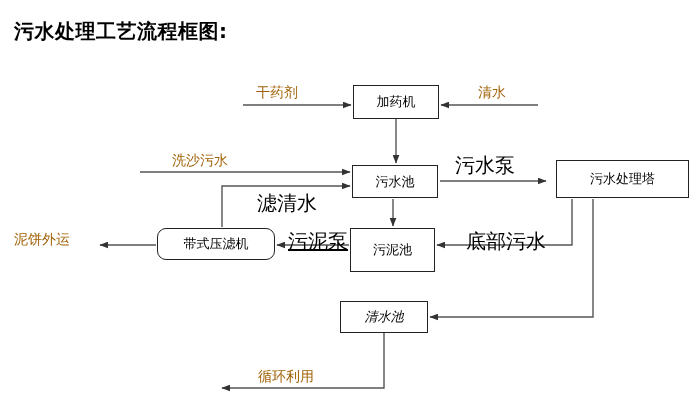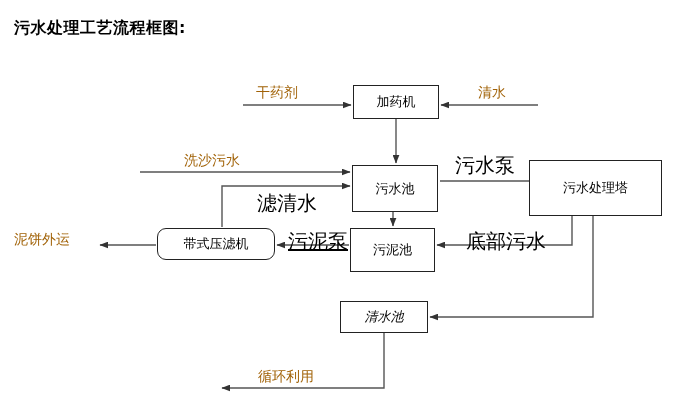--- a/index.html
+++ b/index.html
@@ -12,21 +12,21 @@
     width: 700px;
     height: 420px;
     background: #ffffff;
     font-family: "DejaVu Sans", "Liberation Sans", sans-serif;
     overflow: hidden;
   }
   #title {
     position: absolute;
     left: 14px;
     top: 18px;
-    font-size: 16px;
+    font-size: 20px;
     font-weight: bold;
     color: #000000;
     letter-spacing: 0.5px;
     white-space: nowrap;
   }
   .node {
     position: absolute;
     box-sizing: border-box;
     border: 1px solid #222222;
     background: #ffffff;
@@ -104,45 +104,45 @@
 
     <polyline points="593,199 593,317 430,317" marker-end="url(#ah)"></polyline>
 
     <polyline points="384,333 384,388 222,388" marker-end="url(#ah)"></polyline>
   </svg>
 
   <div class="node" style="left:353px; top:85px; width:86px; height:34px;">
     <span>加药机</span>
   </div>
 
-  <div class="node" style="left:352px; top:165px; width:86px; height:47px;">
+  <div class="node" style="left:352px; top:165px; width:86px; height:33px;">
     <span>污水池</span>
   </div>
 
-  <div class="node" style="left:529px; top:160px; width:133px; height:56px;">
+  <div class="node" style="left:556px; top:160px; width:133px; height:38px;">
     <span>污水处理塔</span>
   </div>
 
   <div class="node" style="left:157px; top:228px; width:118px; height:32px;border-radius:9px;">
     <span>带式压滤机</span>
   </div>
 
   <div class="node" style="left:350px; top:228px; width:85px; height:44px;">
     <span>污泥池</span>
   </div>
 
   <div class="node" style="left:340px; top:301px; width:88px; height:32px;font-style:italic;">
     <span>清水池</span>
   </div>
 
   <div class="term-label" style="left:256px; top:84px;">干药剂</div>
 
   <div class="term-label" style="left:478px; top:84px;">清水</div>
 
-  <div class="term-label" style="left:172px; top:152px;margin-left:12px;">洗沙污水</div>
+  <div class="term-label" style="left:172px; top:152px;">洗沙污水</div>
 
   <div class="edge-label" style="left:455px; top:152px;">污水泵</div>
 
   <div class="edge-label" style="left:257px; top:190px;">滤清水</div>
 
   <div class="edge-label" style="left:288px; top:228px;text-decoration:underline;">污泥泵</div>
 
   <div class="edge-label" style="left:466px; top:228px;">底部污水</div>
 
   <div class="term-label" style="left:14px; top:231px;text-align:center;">泥饼外运</div>

